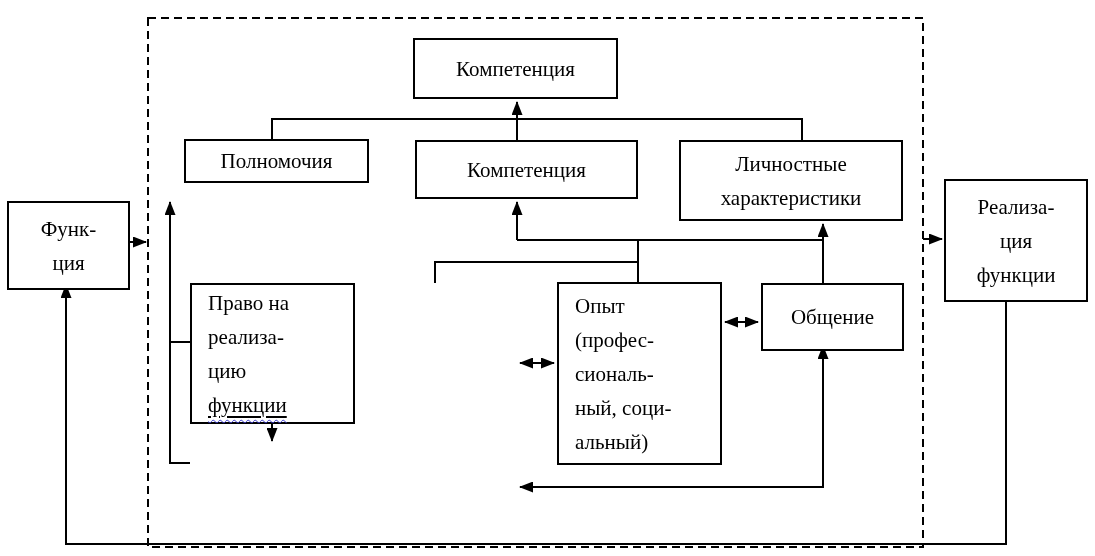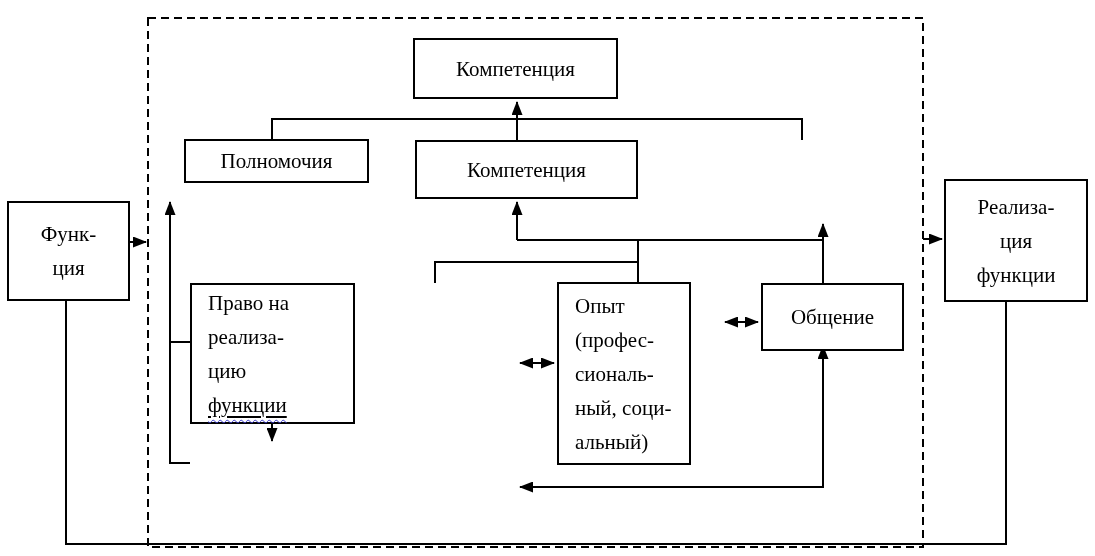--- a/index.html
+++ b/index.html
@@ -56,47 +56,51 @@
       <line x1="272" y1="424" x2="272" y2="441" marker-end="url(#ah)"></line>
 
       <line x1="520" y1="363" x2="554" y2="363" marker-start="url(#ah)" marker-end="url(#ah)"></line>
       <line x1="725" y1="322" x2="758" y2="322" marker-start="url(#ah)" marker-end="url(#ah)"></line>
       <path d="M520,487 H823 V346" marker-start="url(#ah)" marker-end="url(#ah)"></path>
 
       <path d="M1006,302 V544 H66 V285" marker-end="url(#ah)"></path>
     </g>
   </svg>
 
-  <div class="box" style="left:7px;top:201px;width:123px;height:100px">
+  <div class="box" style="left:7px;top:201px;width:123px;height:89px">
     <span class="ml">Функ-
 ция</span>
   </div>
 
   <div class="box" style="left:413px;top:38px;width:205px;height:61px">
     <span class="ml">Компетенция</span>
   </div>
 
   <div class="box" style="left:184px;top:139px;width:185px;height:44px">
     <span class="ml">Полномочия</span>
   </div>
 
   <div class="box" style="left:415px;top:140px;width:223px;height:59px">
     <span class="ml">Компетенция</span>
   </div>
 
+  <div class="box" style="left:679px;top:140px;width:224px;height:81px">
+    <span class="ml">Личностные
+характеристики</span>
+  </div>
 
   <div class="box left-align" style="left:190px;top:283px;width:165px;height:141px">
     <span class="ml"><span>Право на
 реализа-
 цию</span><br><span class="u-solid"><span class="u-wavy">функции</span></span></span>
   </div>
 
 
 
-  <div class="box left-align" style="left:557px;top:282px;width:134px;height:183px">
+  <div class="box left-align" style="left:557px;top:282px;width:165px;height:183px">
     <span class="ml">Опыт
 (профес-
 сиональ-
 ный, соци-
 альный)</span>
   </div>
 
   <div class="box" style="left:761px;top:283px;width:143px;height:68px">
     <span class="ml">Общение</span>
   </div>

